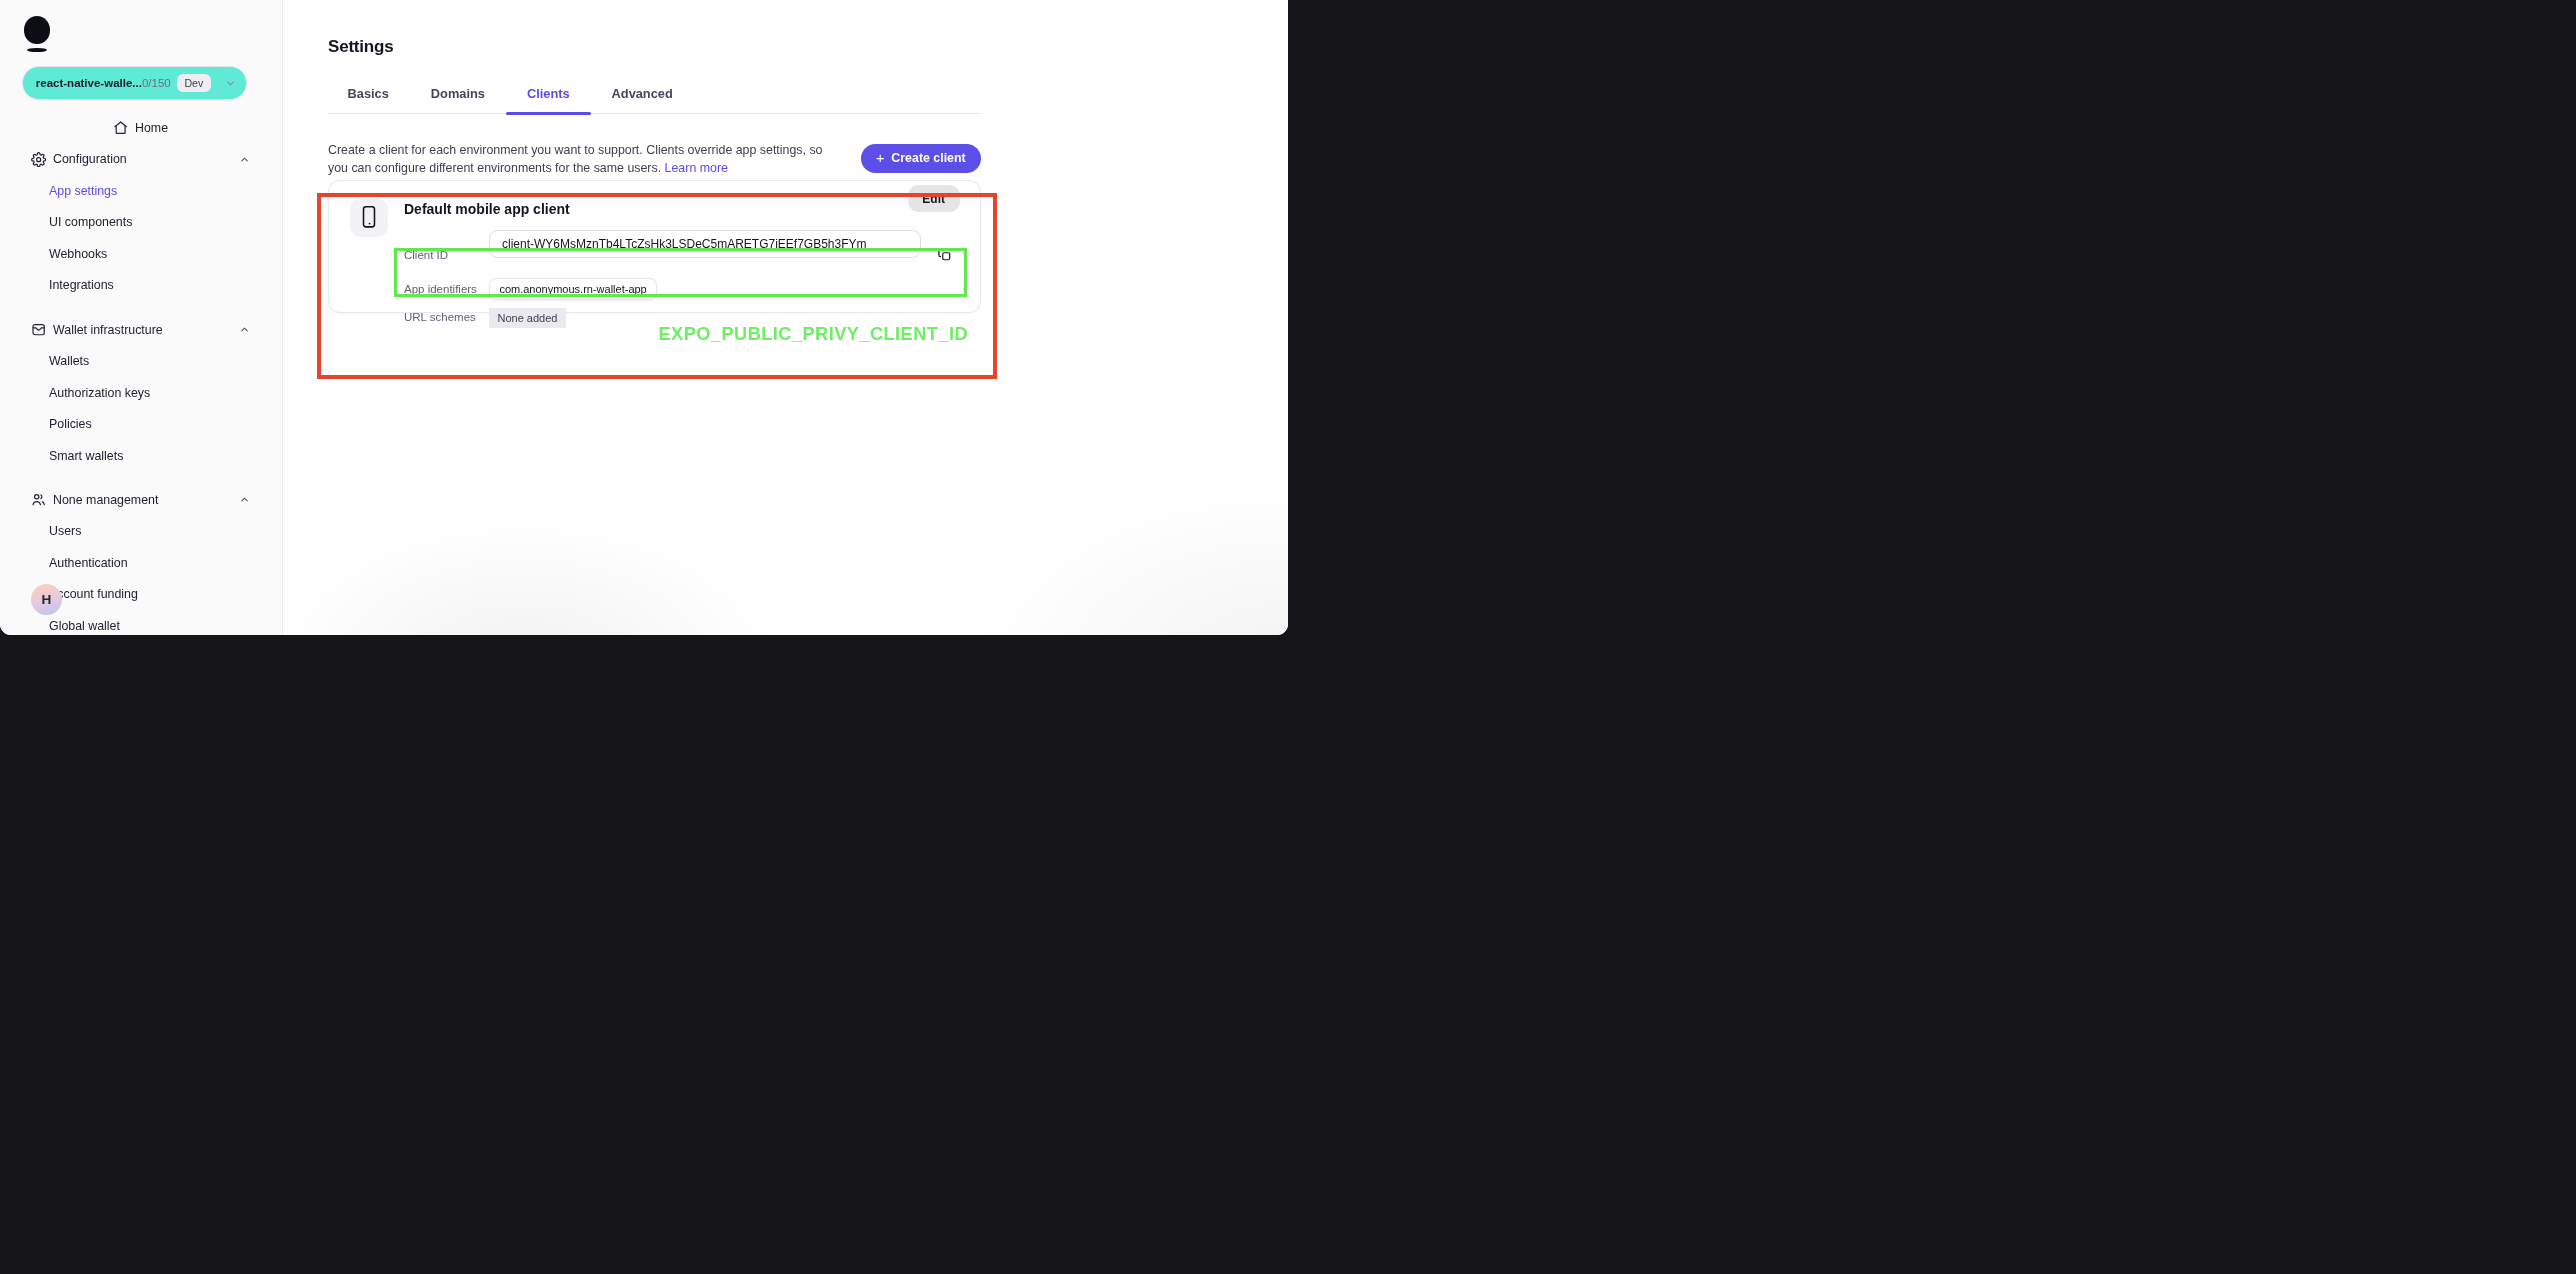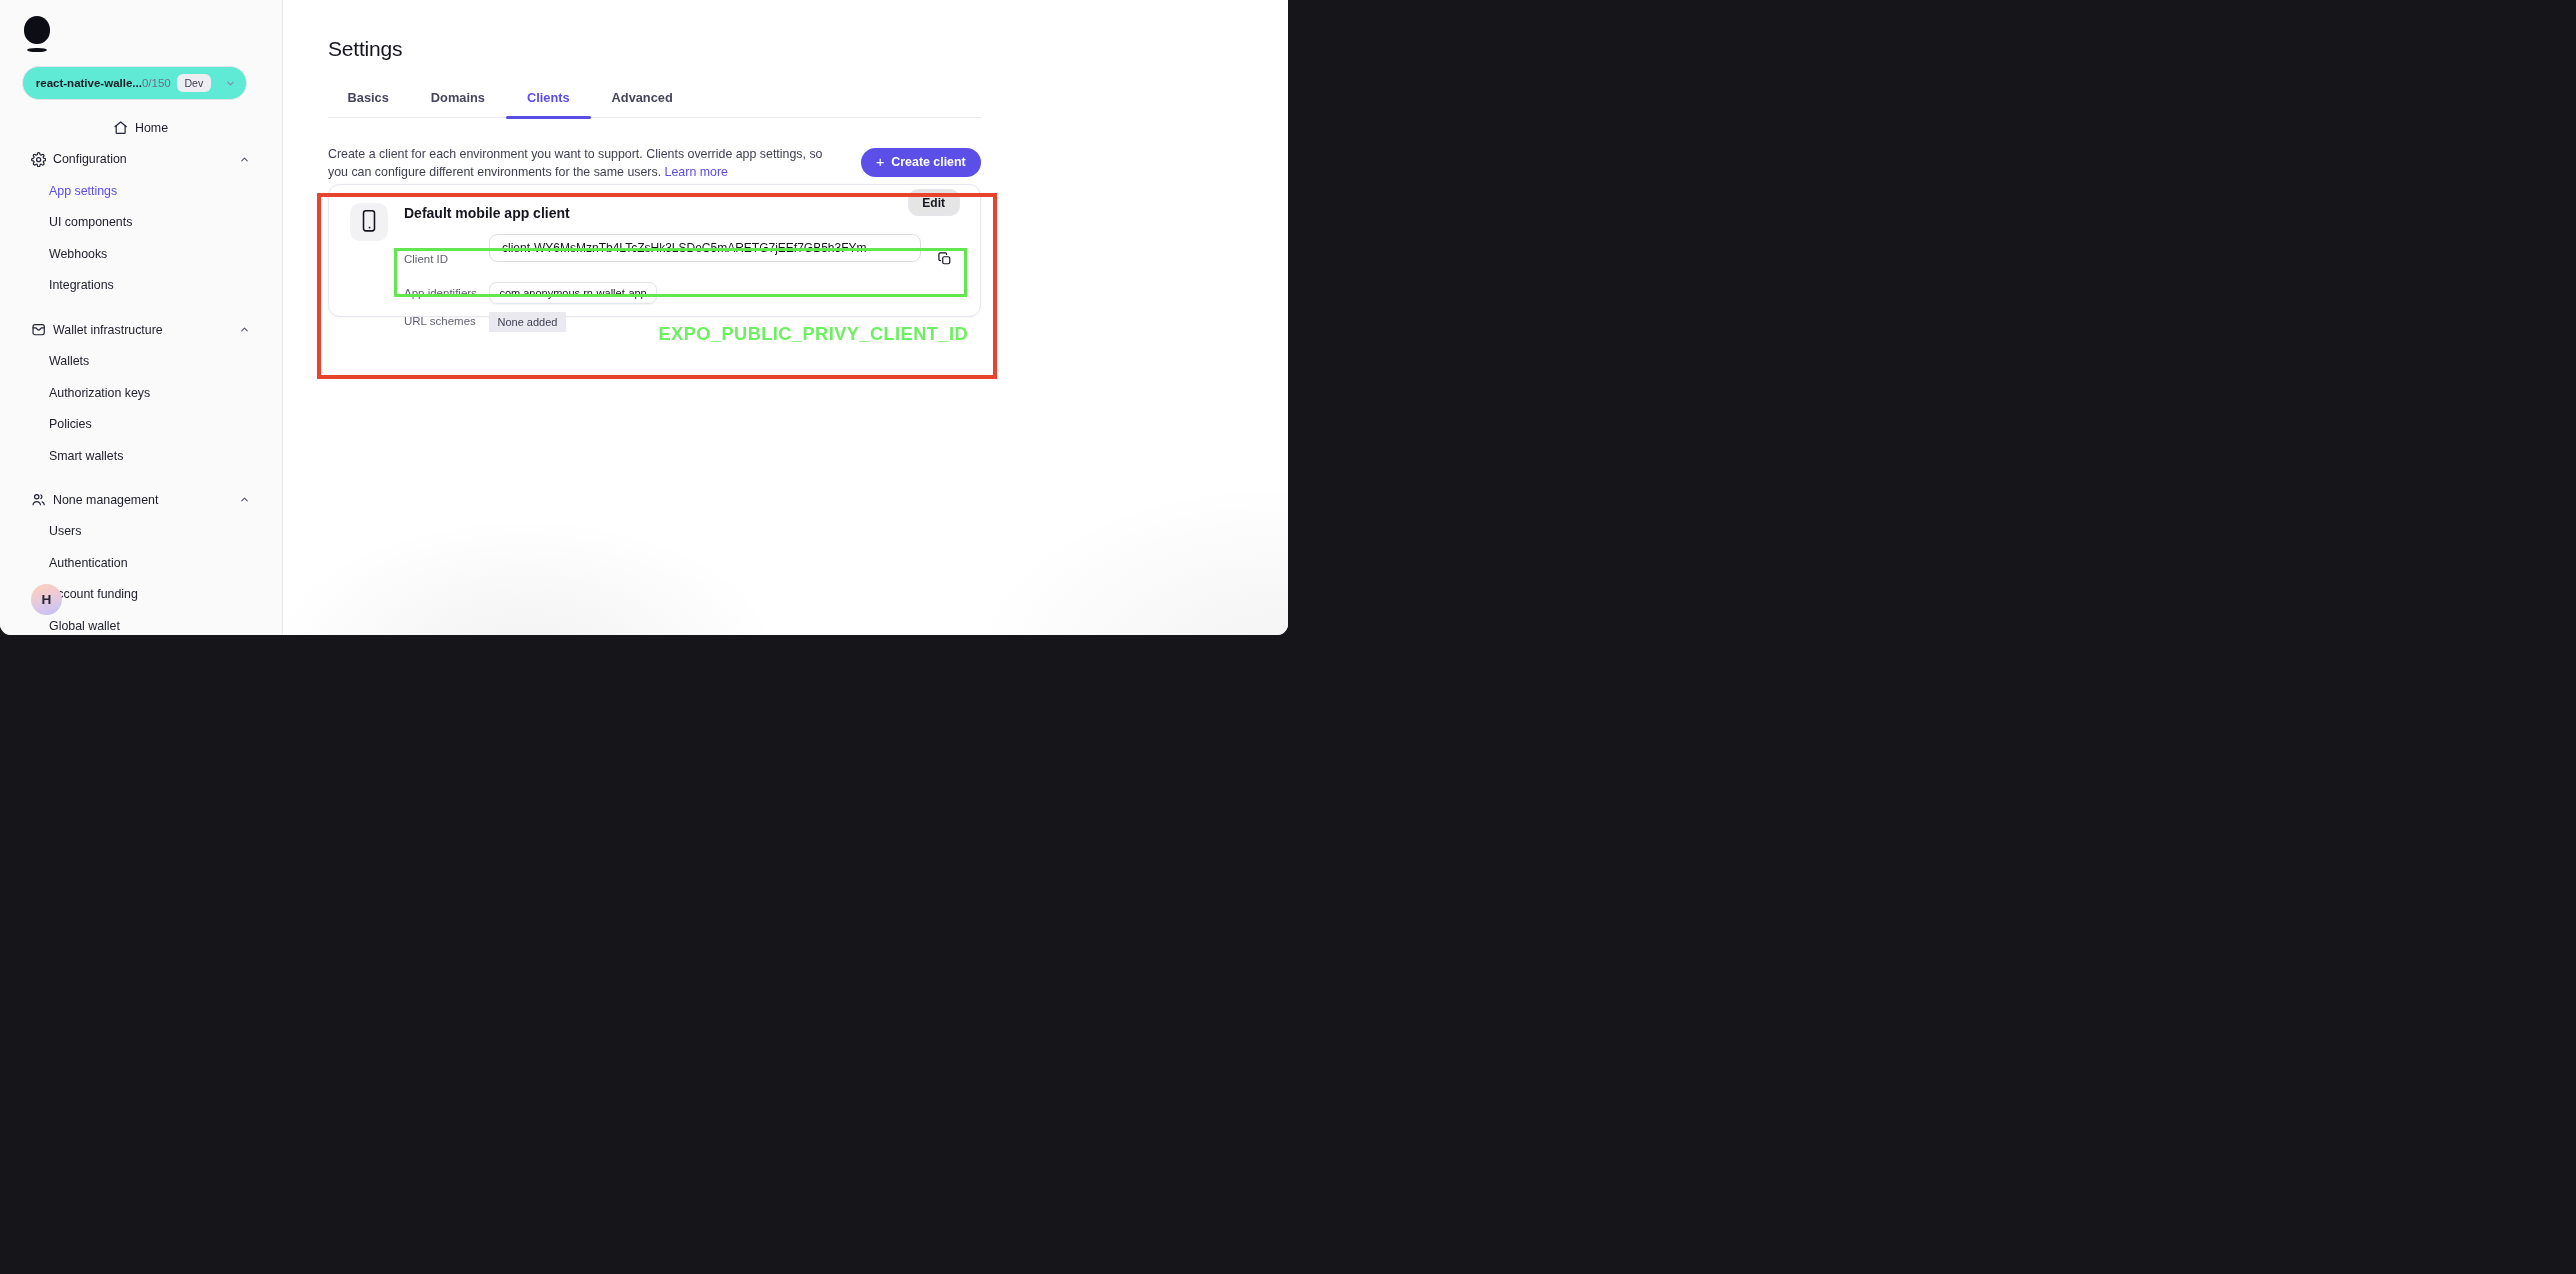--- a/index.html
+++ b/index.html
@@ -74,21 +74,21 @@
 
   
   .main {
     flex: 1; position: relative; height: 100%;
     background:
       radial-gradient(366px 204px at 24% 104%, rgba(15,15,35,0.055), transparent 70%),
       radial-gradient(443px 256px at 100% 105%, rgba(15,15,35,0.05), transparent 72%),
       #FFFFFF;
   }
   .content { width: 653px; margin-left: 45px; }
-  .page-title { padding-top: 37px; font-size: 21px; font-weight: 400; color: #15151F; letter-spacing: -0.2px; }
+  .page-title { padding-top: 37px; font-size: 17px; font-weight: 700; color: #15151F; letter-spacing: -0.2px; }
 
   .tabs {
     margin-top: 29px; height: 28px;
     display: flex; align-items: center;
     border-bottom: 1.7px solid #E9E9F0;
     padding-left: 19.6px;
   }
   .tab {
     position: relative; margin-right: 42px;
     font-size: 12.8px; font-weight: 600; color: #45455C;

